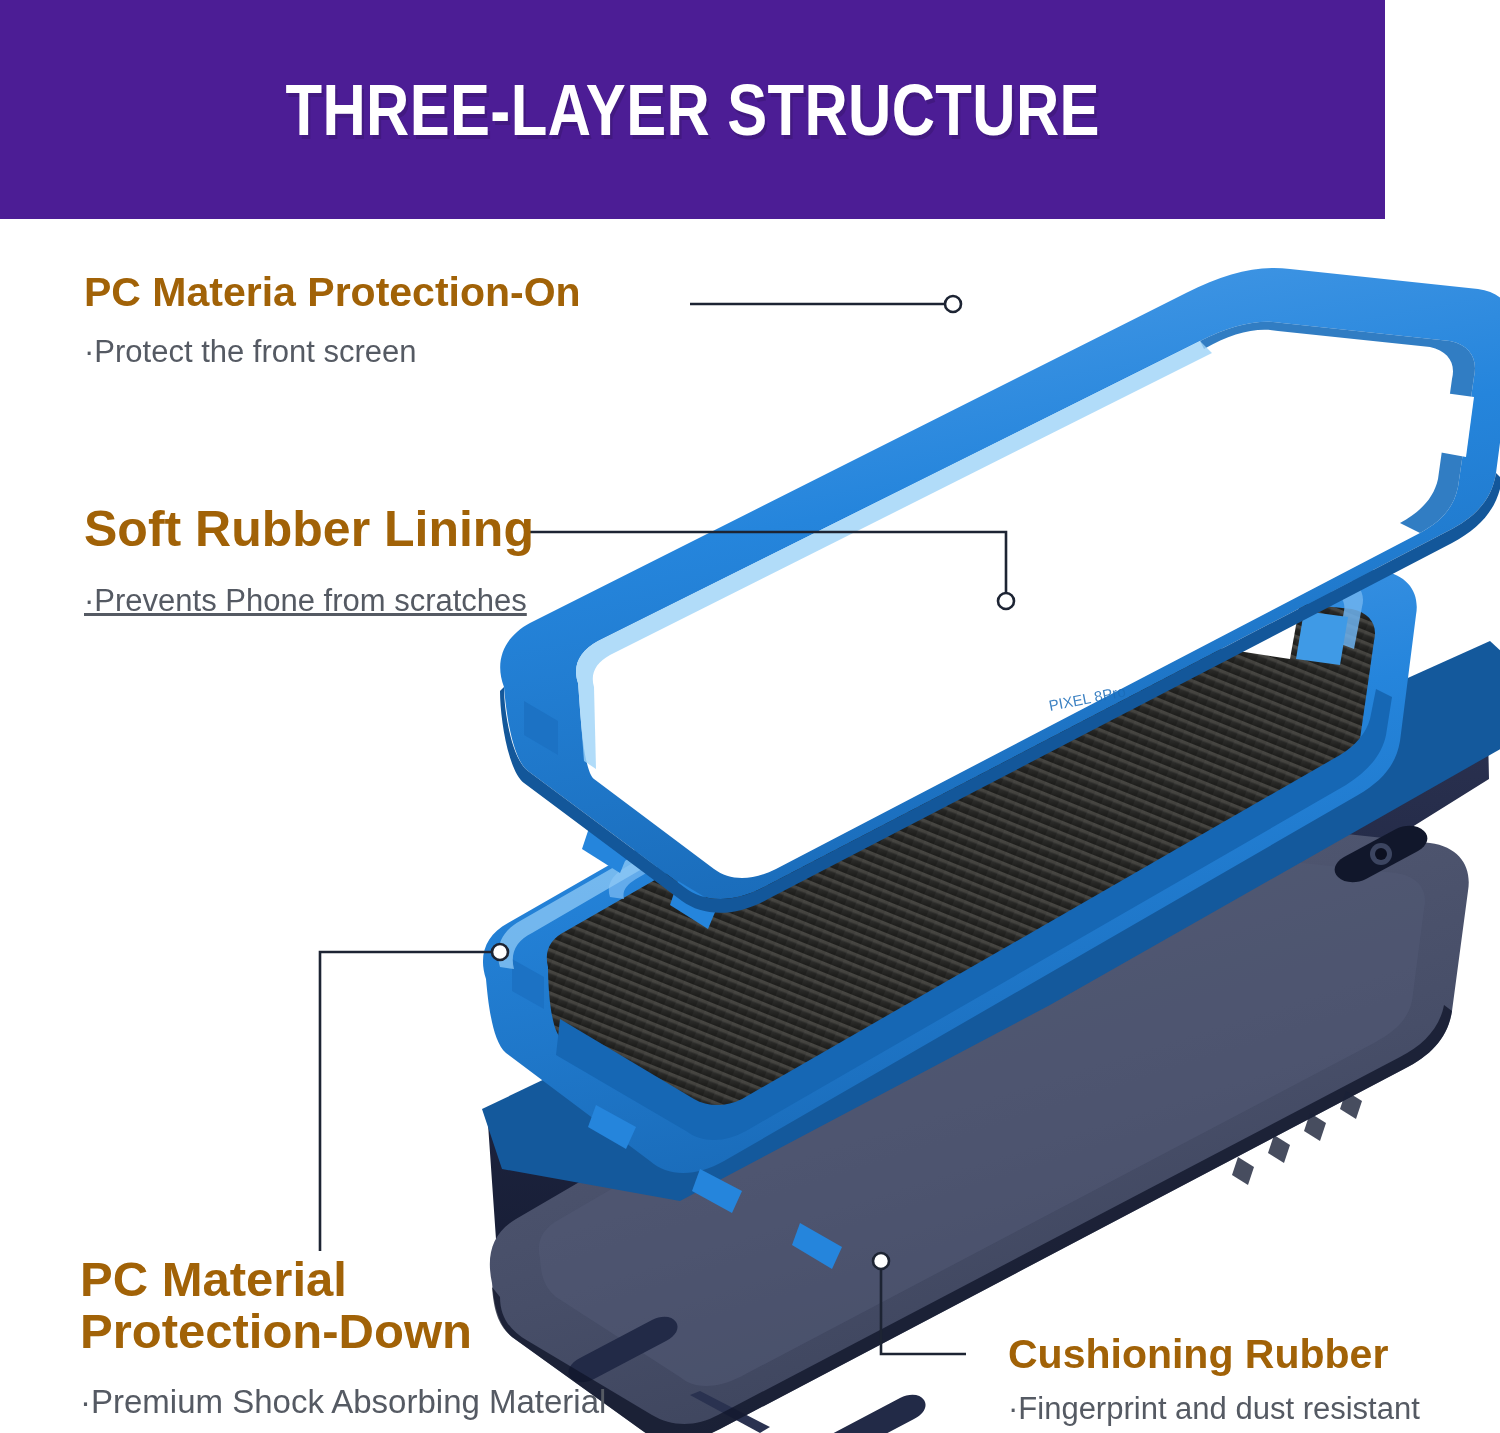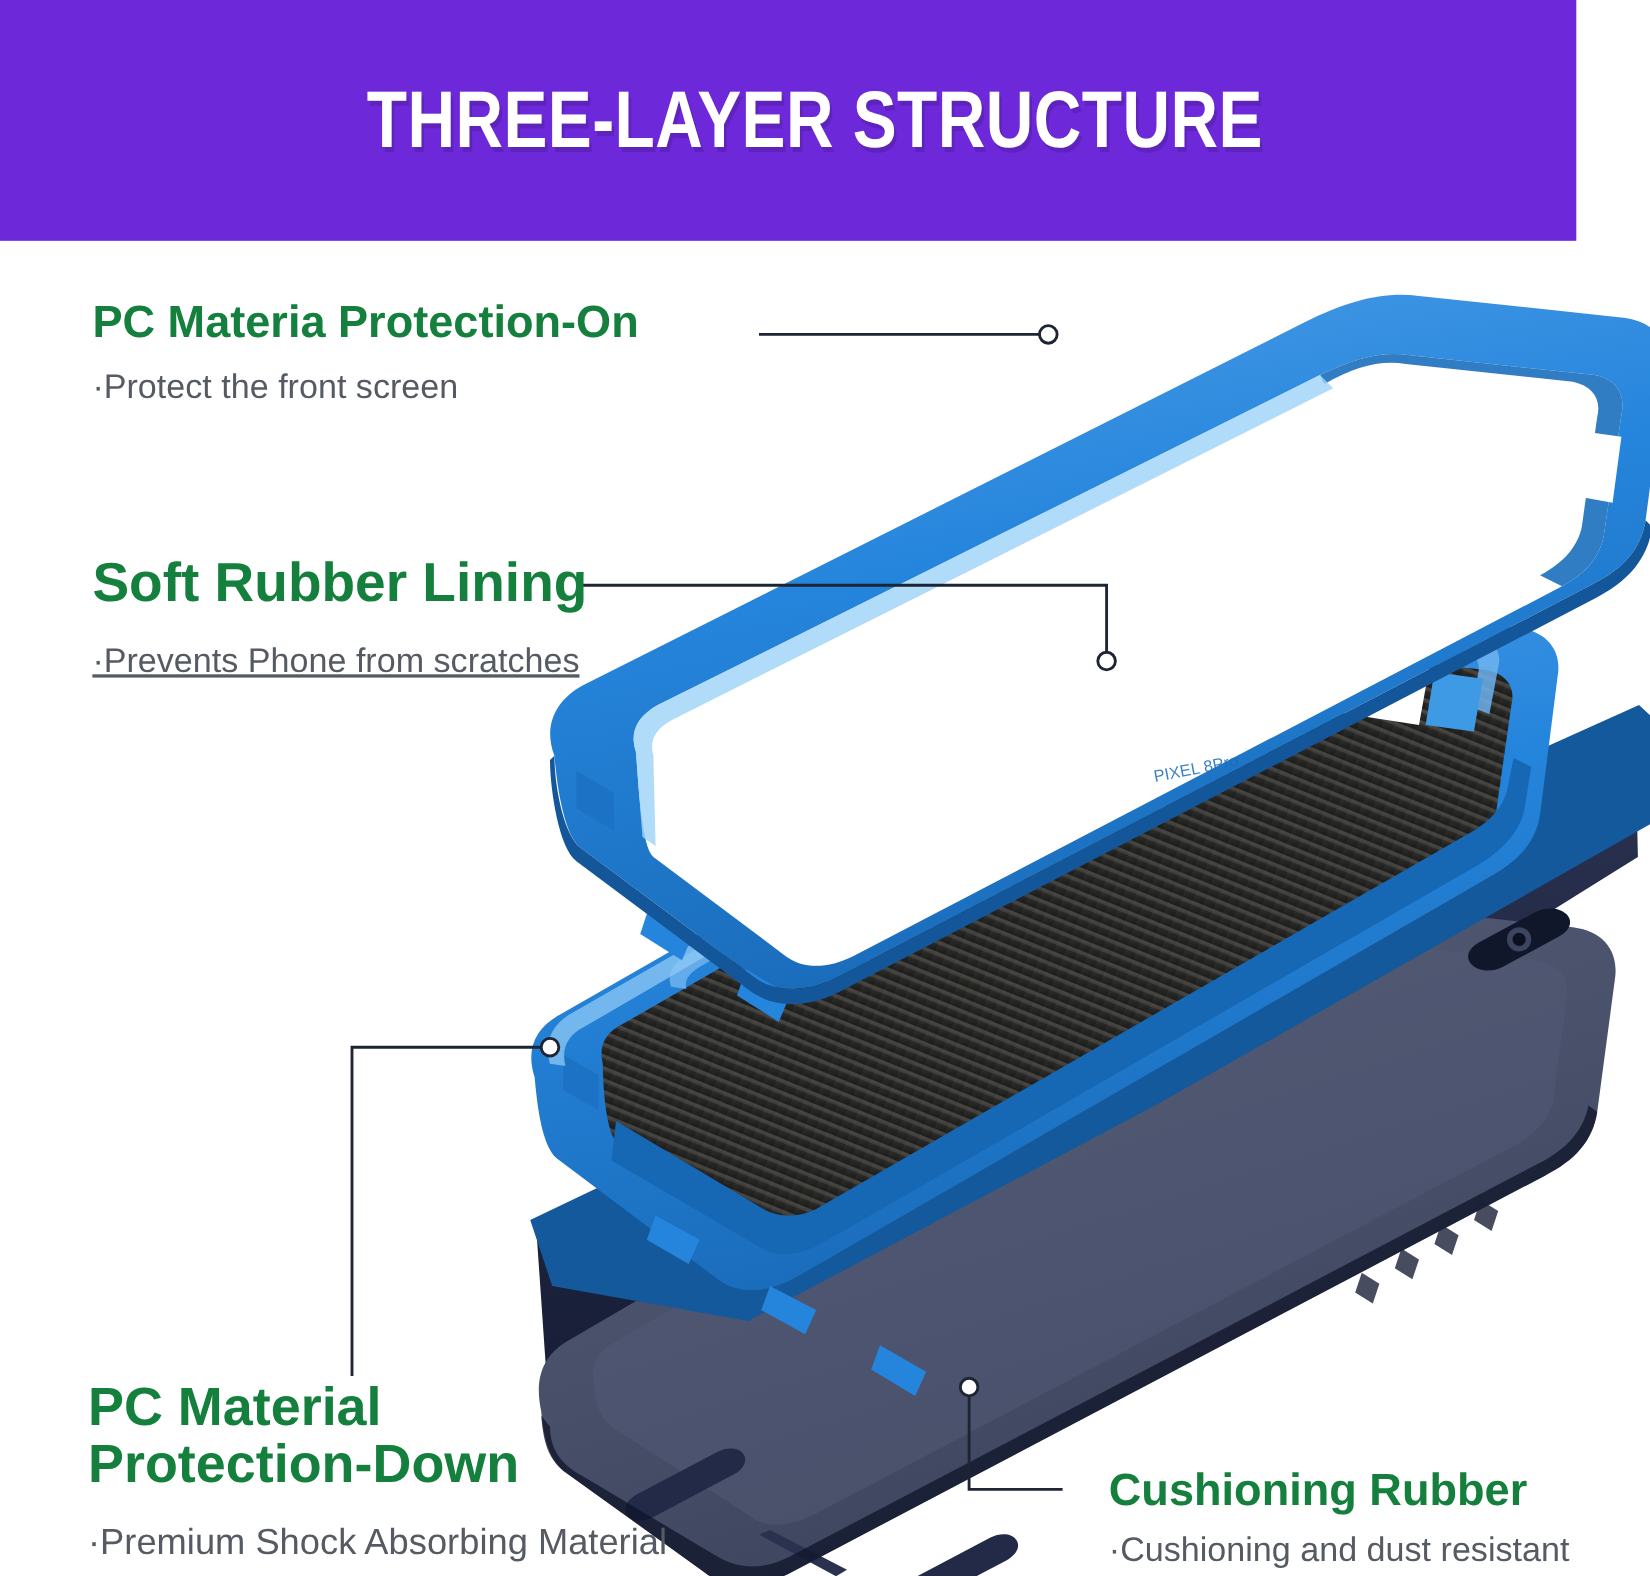--- a/index.html
+++ b/index.html
@@ -1,33 +1,33 @@
 <!DOCTYPE html>
 <html><head>
 <meta charset="utf-8">
 <style>
   html,body{margin:0;padding:0;background:#fff;}
   body{width:1500px;height:1433px;position:relative;overflow:hidden;
        font-family:"Liberation Sans",sans-serif;}
 
   
   .header{position:absolute;left:0;top:0;width:1385px;height:219px;
-          background:#6d28d9;display:flex;align-items:center;justify-content:center;padding-left:48px;}
+          background:#4c1d95;display:flex;align-items:center;justify-content:center;}
   .header-title{color:#ffffff;font-size:73px;font-weight:bold;
                 letter-spacing:0.5px;transform:scaleX(0.82);
                 transform-origin:center;white-space:nowrap;
                 text-shadow:3px 4px 0 rgba(0,0,0,0.13);}
 
   
   .stage{position:absolute;left:0;top:219px;width:1500px;height:1214px;background:#fff;}
   .stage svg{position:absolute;left:0;top:0;}
 
   
   .callout{position:absolute;}
-  .callout .title{color:#15803d;font-weight:bold;white-space:pre-line;}
+  .callout .title{color:#a16207;font-weight:bold;white-space:pre-line;}
   .callout .sub{color:#555a63;white-space:nowrap;}
 
   #co-1{left:84px;top:268px;}
   #co-1 .title{font-size:41px;line-height:48px;}
   #co-1 .sub{font-size:31px;line-height:38px;margin-top:17px;}
 
   #co-2{left:84px;top:505px;}
   #co-2 .title{font-size:50px;line-height:48px;}
   #co-2 .sub{font-size:31px;line-height:38px;margin-top:29px;text-decoration:underline;}
 
@@ -277,14 +277,14 @@
 </div>
 
 <div class="callout" id="co-3">
   <div class="title">PC Material
 Protection-Down</div>
   <div class="sub">·Premium Shock Absorbing Material</div>
 </div>
 
 <div class="callout" id="co-4">
   <div class="title">Cushioning Rubber</div>
-  <div class="sub">·Cushioning and dust resistant</div>
+  <div class="sub">·Fingerprint and dust resistant</div>
 </div>
 
 </body></html>

